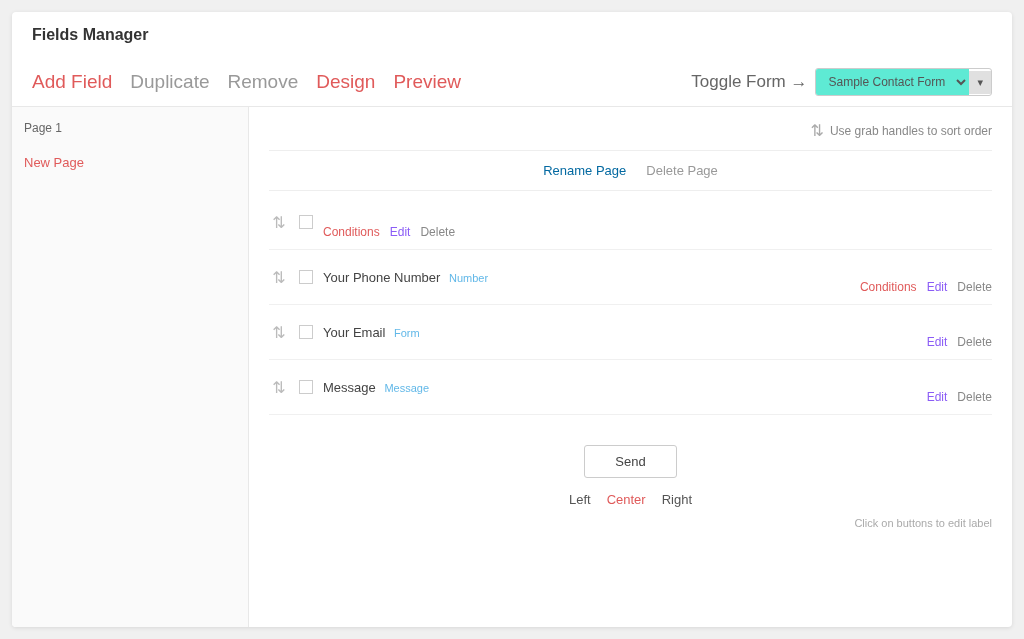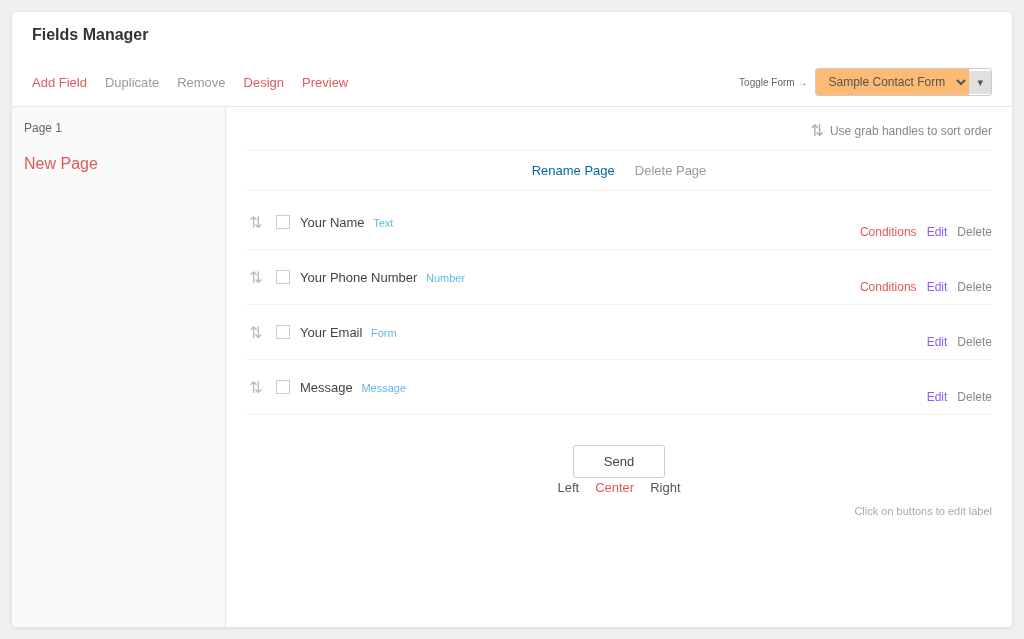--- a/index.html
+++ b/index.html
@@ -31,91 +31,91 @@
       justify-content: space-between;
     }
 
     .toolbar-left {
       display: flex;
       gap: 18px;
       align-items: center;
     }
 
     .toolbar-btn {
-      font-size: 13px;
+      font-size: 19px;
       cursor: pointer;
       color: #999;
       background: none;
       border: none;
       padding: 0;
     }
 
     .toolbar-btn.red {
       color: #e05a5a;
     }
 
     .toolbar-right {
       display: flex;
       align-items: center;
       gap: 8px;
     }
 
     .toggle-form-label {
-      font-size: 10px;
+      font-size: 17px;
       color: #666;
     }
 
     .form-select-wrapper {
       display: flex;
       align-items: center;
       border: 1px solid #ccc;
       border-radius: 3px;
       overflow: hidden;
     }
 
     .form-select {
       border: none;
       outline: none;
       padding: 5px 8px;
       font-size: 12px;
       color: #555;
-      background: #fdba74;
+      background: #5eead4;
       min-width: 140px;
     }
 
     .form-select-arrow {
       background: #e0e0e0;
       padding: 5px 8px;
       cursor: pointer;
       font-size: 11px;
       color: #555;
     }
 
     .main-area {
       display: flex;
       padding: 0;
       min-height: 520px;
     }
 
     .sidebar {
-      width: 214px;
+      width: 237px;
       border-right: 1px solid #e8e8e8;
       padding: 14px 12px;
       background: #fafafa;
     }
 
     .page-label {
       font-size: 12px;
       color: #666;
       margin-bottom: 12px;
       padding-bottom: 8px;
     }
 
     .new-page-btn {
-      font-size: 16px;
+      font-size: 13px;
       color: #e05a5a;
       cursor: pointer;
       background: none;
       border: none;
       padding: 0;
     }
 
     .content-area {
       flex: 1;
       padding: 0 20px 20px 20px;
@@ -230,21 +230,21 @@
       background: none;
       border: none;
       padding: 0;
     }
 
     .send-section {
       display: flex;
       flex-direction: column;
       align-items: center;
       margin-top: 30px;
-      gap: 2px;
+      gap: 14px;
     }
 
     .send-button {
       padding: 8px 30px;
       border: 1px solid #ccc;
       background: #fff;
       border-radius: 3px;
       font-size: 13px;
       color: #444;
       cursor: pointer;
@@ -317,24 +317,20 @@
       <div class="page-actions">
         <button class="page-action-btn">Rename Page</button>
         <button class="page-action-btn gray">Delete Page</button>
       </div>
 
       <div class="fields-list">
 
         <div class="field-row">
           <span class="drag-handle">⇅</span>
           <div class="field-checkbox"></div>
-          <span class="field-name">
-            <span>Your Name</span>
-            <span class="field-type">Text</span>
-          </span>
           <div class="field-actions">
             <button class="conditions-btn">Conditions</button>
             <button class="edit-btn">Edit</button>
             <button class="delete-btn">Delete</button>
           </div>
         </div>
 
         <div class="field-row">
           <span class="drag-handle">⇅</span>
           <div class="field-checkbox"></div>

